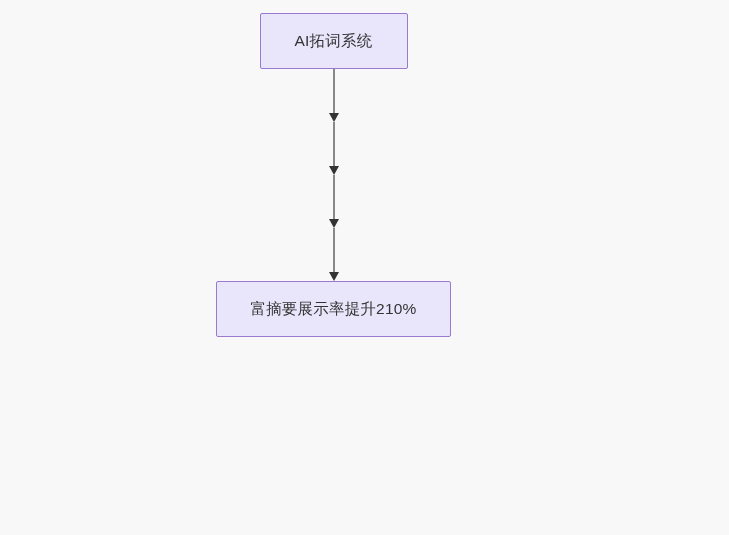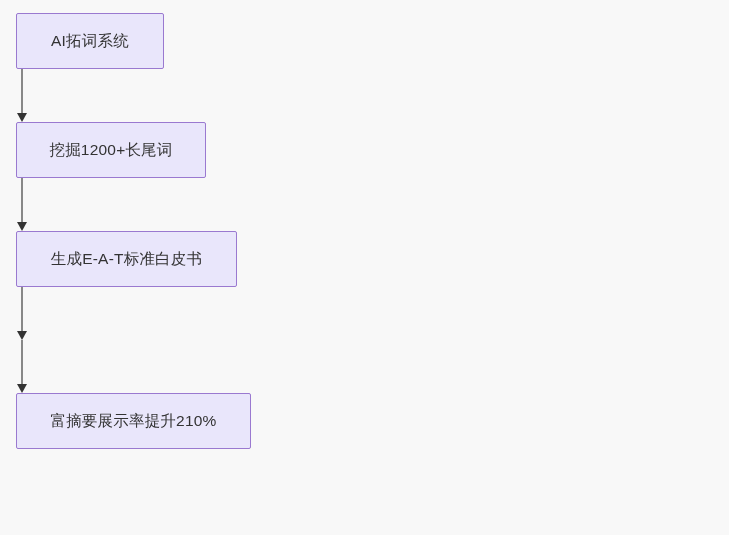--- a/index.html
+++ b/index.html
@@ -13,26 +13,27 @@
     font-family: "Liberation Sans", "DejaVu Sans", sans-serif;
     overflow: hidden;
   }
   .canvas {
     position: relative;
     width: 729px;
     height: 535px;
   }
   .flow {
     position: absolute;
-    left: 16px;
+    left: 10px;
     top: 0;
     width: 647px;
     height: 535px;
     display: flex;
     flex-direction: column;
+    align-items: center;
   }
   .node {
     box-sizing: border-box;
     background: #e9e6fb;
     border: 1.5px solid #9a79d0;
     border-radius: 2px;
     height: 56px;
     display: flex;
     align-items: center;
     justify-content: center;
@@ -89,32 +90,26 @@
 
     <div class="node" style="width:148px;">
       <span class="node-label">AI拓词系统</span>
     </div>
 
     <div class="connector">
       <div class="stem"></div>
       <div class="head"></div>
     </div>
 
-    <div class="node" style="width:190px;">
-      <span class="node-label">挖掘1200+长尾词</span>
-    </div>
 
     <div class="connector">
       <div class="stem"></div>
       <div class="head"></div>
     </div>
 
-    <div class="node" style="width:221px;">
-      <span class="node-label">生成E-A-T标准白皮书</span>
-    </div>
 
     <div class="connector">
       <div class="stem"></div>
       <div class="head"></div>
     </div>
 
 
     <div class="connector">
       <div class="stem"></div>
       <div class="head"></div>

